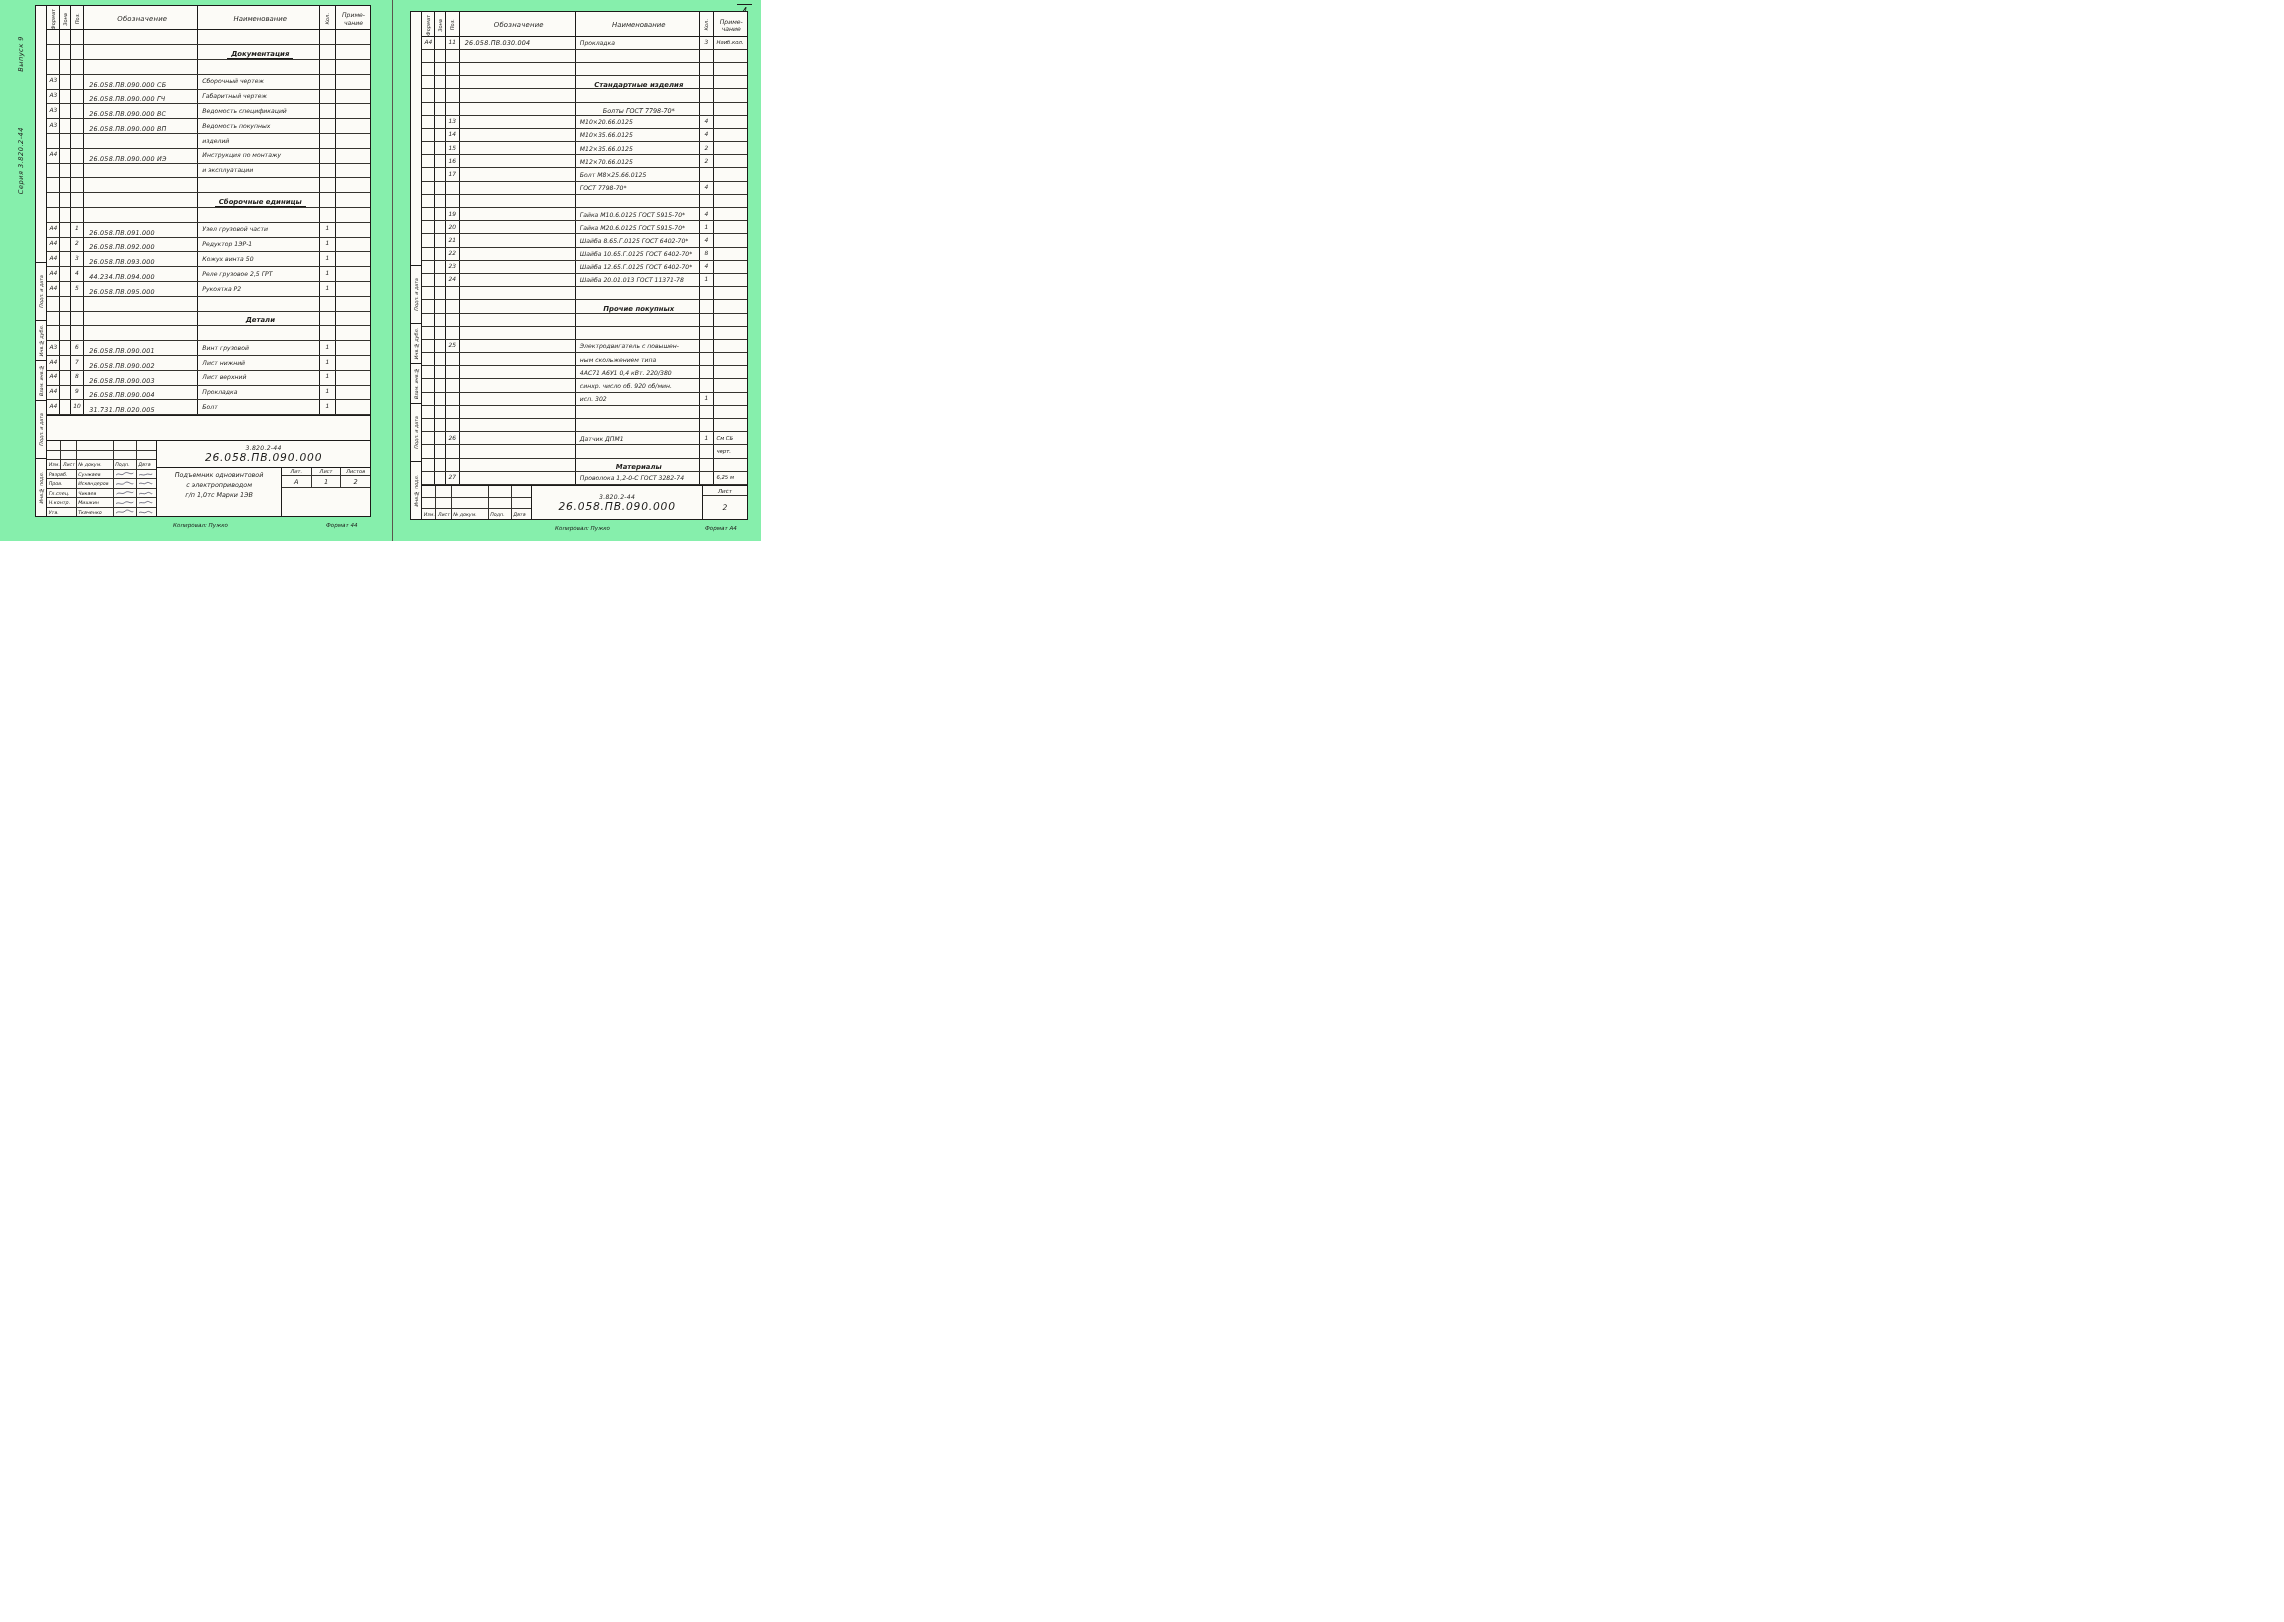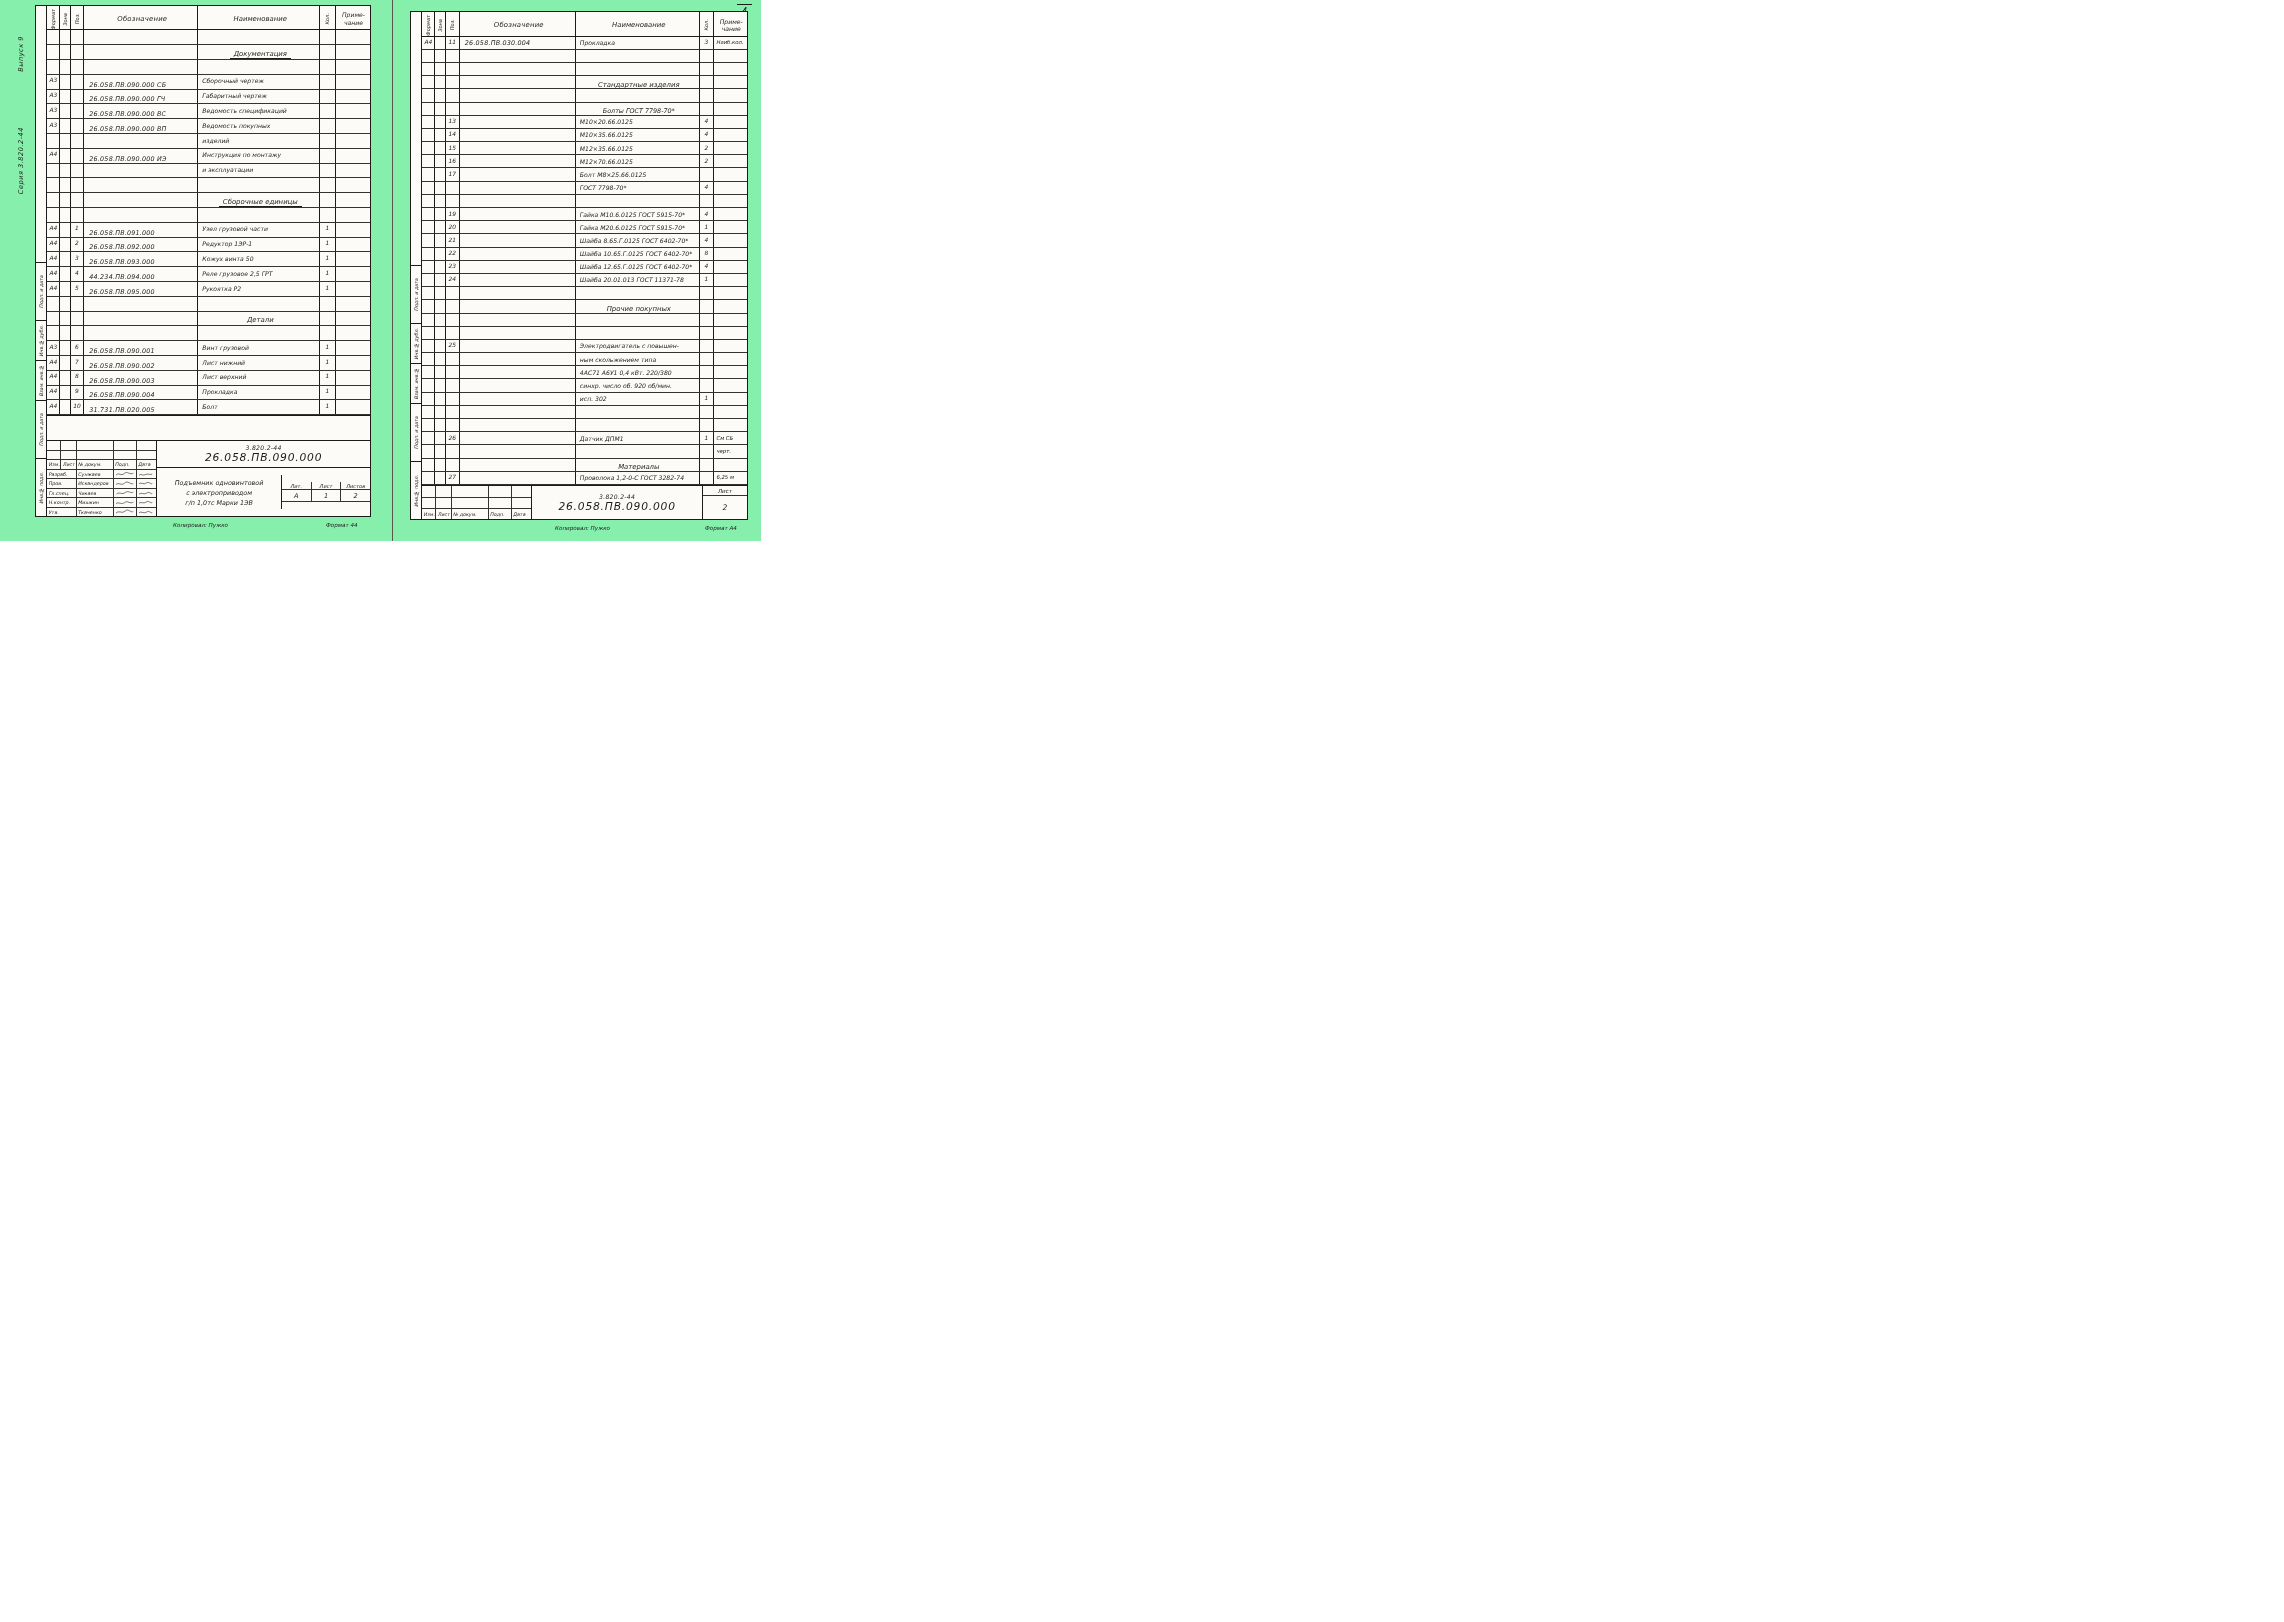--- a/index.html
+++ b/index.html
@@ -30,21 +30,21 @@
   .tcell.last{border-right:none;flex:1;}
   .p-left .c-fmt{width:13.2px;} .p-left .c-zona{width:10.2px;} .p-left .c-poz{width:13.7px;}
   .p-left .c-des{width:114px;align-items:flex-end;} .p-left .c-name{width:122px;} .p-left .c-qty{width:15.3px;}
   .p-right .c-fmt{width:13.2px;} .p-right .c-zona{width:10.2px;} .p-right .c-poz{width:14.2px;}
   .p-right .c-des{width:116px;} .p-right .c-name{width:124px;} .p-right .c-qty{width:14.2px;}
   .c-fmt,.c-zona,.c-poz,.c-qty{justify-content:center;font-size:5.9px;padding-top:2.5px;}
   .c-des{padding:2.5px 2px 0 5.1px;font-size:6.4px;white-space:nowrap;letter-spacing:0.2px;}
   .c-name{padding:2.5px 1px 0 4.1px;font-size:6.1px;white-space:nowrap;}
   .c-note{font-size:5.3px;padding:2.5px 1px 0 2.5px;white-space:nowrap;}
   .tcell.center{justify-content:center;}
-  .section-text{display:inline-block;font-size:6.9px;font-weight:normal;border-bottom:0.9px solid #1d1c1a;padding:0 4.1px 0.5px;margin-top:2px;white-space:nowrap;}
+  .section-text{display:inline-block;font-size:6.9px;font-weight:bold;border-bottom:0.9px solid #1d1c1a;padding:0 4.1px 0.5px;margin-top:2px;white-space:nowrap;}
   .sub-text{display:inline-block;font-size:6.4px;margin-top:2px;white-space:nowrap;}
   .table-end{border-bottom:1.1px solid #1c1b1a;}
   
   .vlab{writing-mode:vertical-rl;transform:rotate(180deg);font-size:5.1px;margin:auto;white-space:nowrap;}
   .hlab{margin:auto;font-size:6.9px;white-space:nowrap;}
   .hlab-2l{margin:auto;font-size:6.1px;text-align:center;line-height:1.25;}
   .thead .tcell{align-items:stretch;}
   
   .tblock{border-top:1.1px solid #1c1b1a;display:flex;box-sizing:border-box;background:#fcfbf7;}
   .tb-left{height:76px;}
@@ -53,21 +53,21 @@
   .sig-row{display:flex;border-bottom:0.5px solid #35332f;box-sizing:border-box;flex:1;min-height:0;}
   .sig-cell{border-right:0.5px solid #35332f;box-sizing:border-box;overflow:hidden;font-size:4.8px;padding:1px 1px 0 1.5px;white-space:nowrap;display:flex;align-items:center;}
   .sig-cell.last{border-right:none;}
   .w-izm{width:14.2px;} .w-list{width:15.3px;} .w-doc{width:37px;} .w-podp{width:23px;} .w-data{flex:1;}
   .w-role{width:29.5px;} .w-name{width:37px;} .w-sig{width:23px;}
   .numcol{flex:1;display:flex;flex-direction:column;min-width:0;}
   .numbox{border-bottom:0.9px solid #1c1b1a;display:flex;flex-direction:column;align-items:center;justify-content:center;box-sizing:border-box;}
   .nb-left{height:26.5px;} .nb-right{flex:1;border-bottom:none;}
   .code-small{font-size:6.1px;letter-spacing:0.3px;}
   .doc-big{font-size:10.7px;letter-spacing:0.8px;white-space:nowrap;}
-  .numbottom{flex:1;display:flex;min-height:0;align-items:center;}
+  .numbottom{flex:1;display:flex;min-height:0;}
   .title-area{flex:1;border-right:0.9px solid #1c1b1a;box-sizing:border-box;text-align:center;padding-top:3.6px;font-size:6.4px;line-height:1.55;}
   .lit-box{width:88px;display:flex;flex-direction:column;box-sizing:border-box;}
   .lit-row{display:flex;border-bottom:0.5px solid #35332f;box-sizing:border-box;}
   .lit-row.lr-head{height:8.7px;} .lit-row.lr-vals{height:11.7px;}
   .lit-cell{flex:1;border-right:0.5px solid #35332f;box-sizing:border-box;display:flex;align-items:center;justify-content:center;font-size:5.1px;}
   .lit-cell.last{border-right:none;}
   .lit-cell.val{font-size:6.6px;}
   .lit-empty{flex:1;}
   .sheet-box{width:45px;display:flex;flex-direction:column;box-sizing:border-box;}
   .sheet-label{height:10.2px;border-bottom:0.5px solid #35332f;display:flex;align-items:center;justify-content:center;font-size:5.6px;box-sizing:border-box;}

